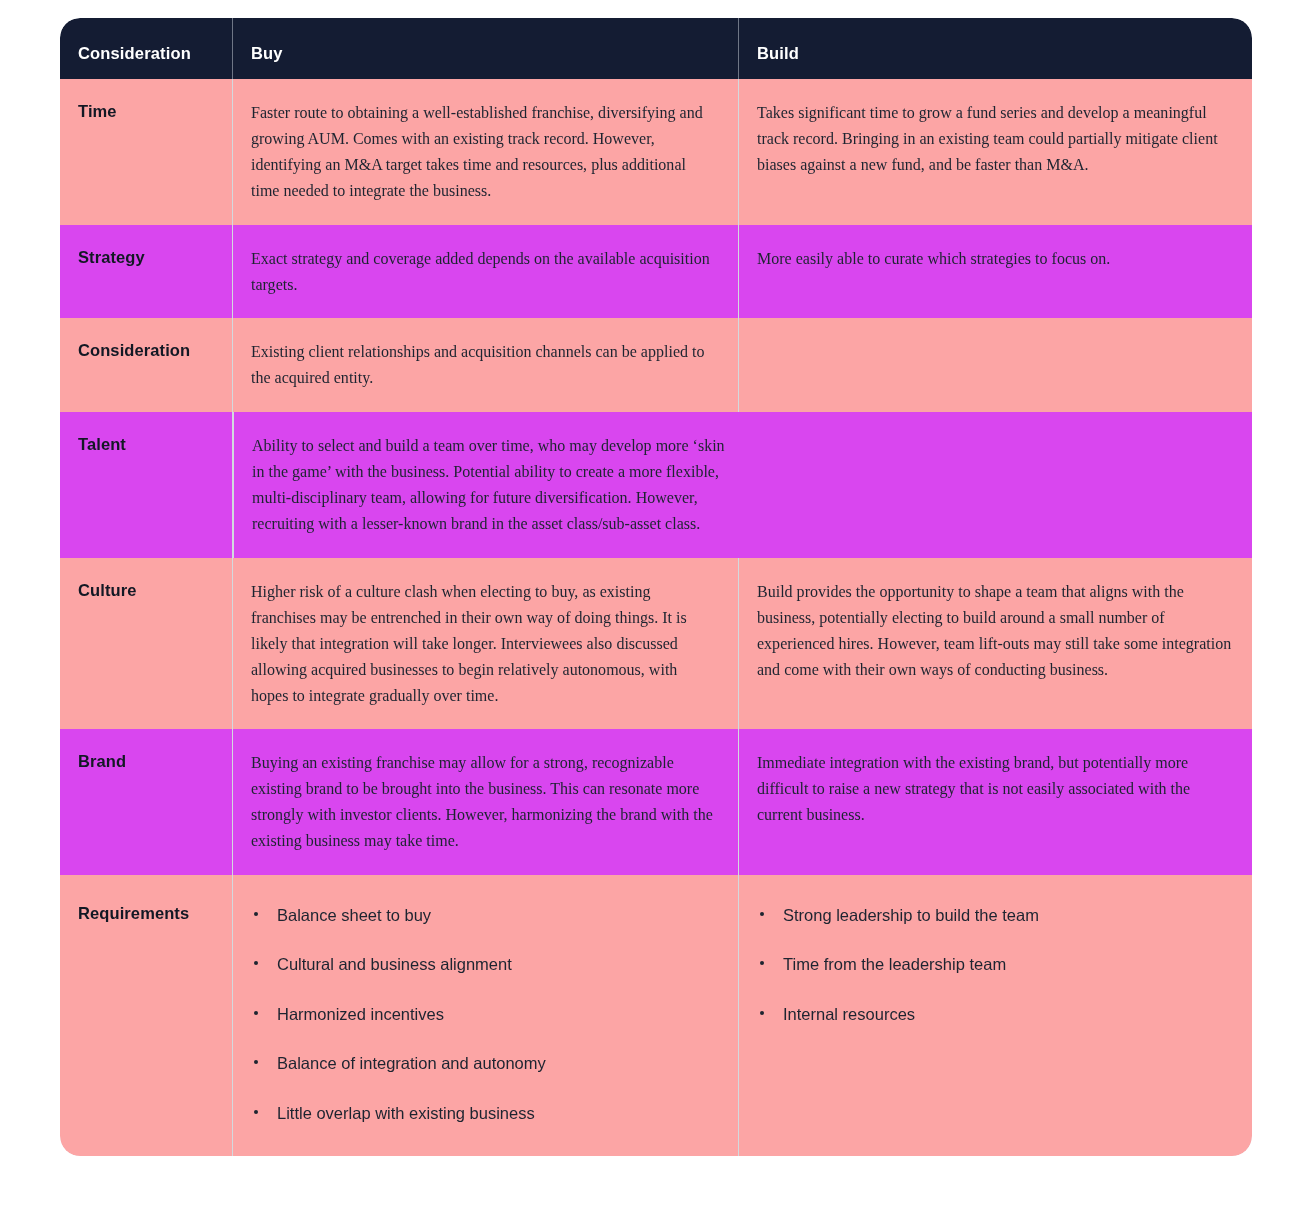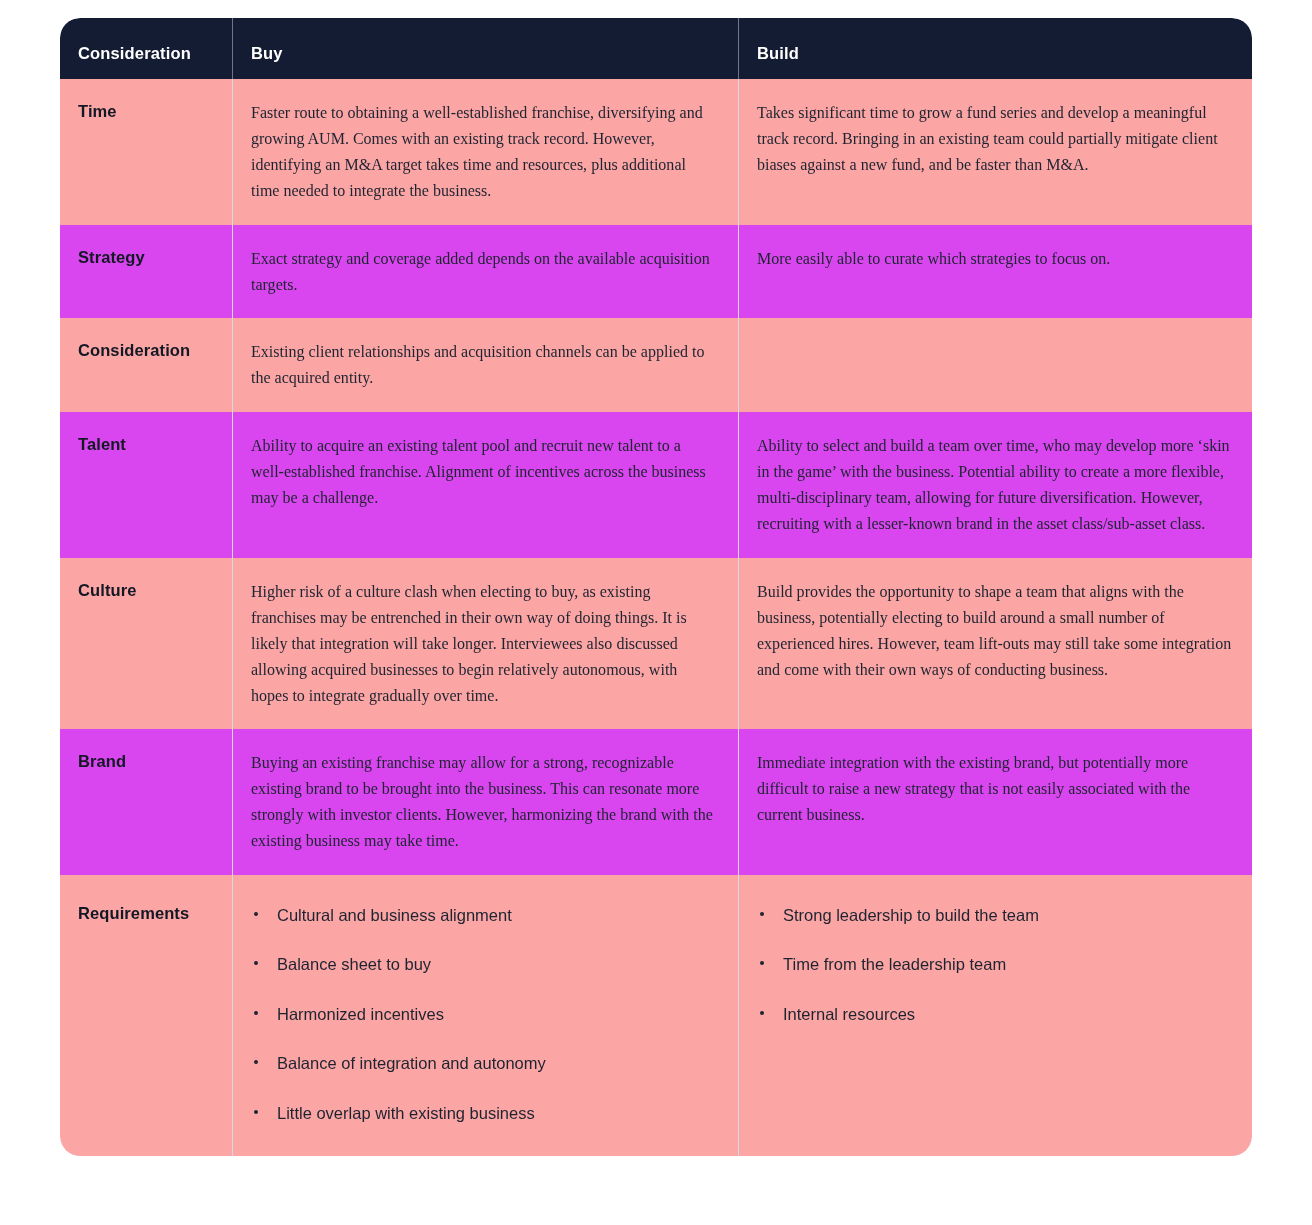--- a/index.html
+++ b/index.html
@@ -156,23 +156,20 @@
       <div class="cell-text">Existing client relationships and acquisition channels can be applied to the acquired entity.</div>
     </div>
     <div class="divider"></div>
   </div>
 
   <div class="table-row shade-a">
     <div class="cell col-consideration">
       <div class="row-label">Talent</div>
     </div>
     <div class="divider"></div>
-    <div class="cell col-buy">
-      <div class="cell-text">Ability to acquire an existing talent pool and recruit new talent to a well-established franchise. Alignment of incentives across the business may be a challenge.</div>
-    </div>
     <div class="divider"></div>
     <div class="cell col-build">
       <div class="cell-text">Ability to select and build a team over time, who may develop more ‘skin in the game’ with the business. Potential ability to create a more flexible, multi-disciplinary team, allowing for future diversification. However, recruiting with a lesser-known brand in the asset class/sub-asset class.</div>
     </div>
   </div>
 
   <div class="table-row shade-b">
     <div class="cell col-consideration">
       <div class="row-label">Culture</div>
     </div>
@@ -200,22 +197,22 @@
     </div>
   </div>
 
   <div class="table-row shade-b row-requirements">
     <div class="cell col-consideration">
       <div class="row-label">Requirements</div>
     </div>
     <div class="divider"></div>
     <div class="cell col-buy">
       <ul class="bullet-list">
+          <li>Balance sheet to buy</li>
           <li>Cultural and business alignment</li>
-          <li>Balance sheet to buy</li>
           <li>Harmonized incentives</li>
           <li>Balance of integration and autonomy</li>
           <li>Little overlap with existing business</li>
         </ul>
     </div>
     <div class="divider"></div>
     <div class="cell col-build">
       <ul class="bullet-list">
           <li>Strong leadership to build the team</li>
           <li>Time from the leadership team</li>

